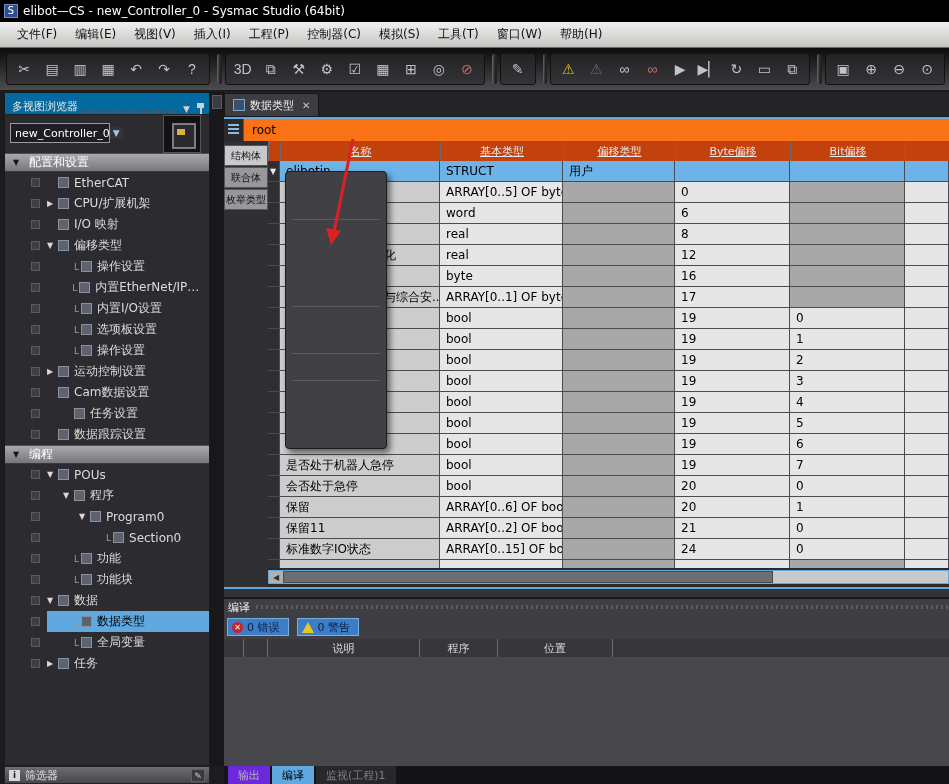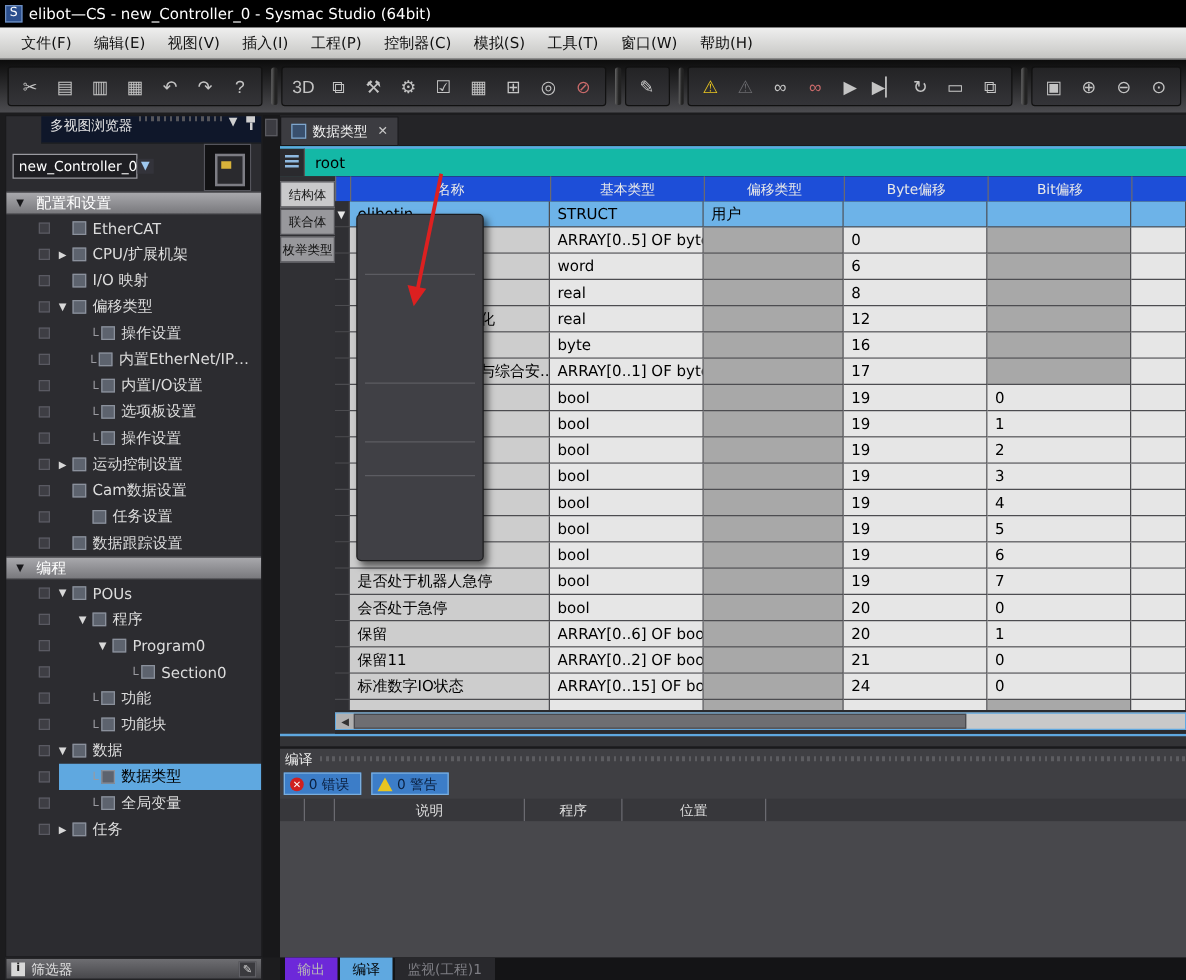--- a/index.html
+++ b/index.html
@@ -23,22 +23,22 @@
   .toolbar { position:absolute; left:0; top:48px; width:949px; height:42px;
     background:linear-gradient(#0c0c0c,#2e2e30 55%,#4c4c50); display:flex; align-items:center; padding-left:6px; }
   .tb-group { display:flex; align-items:center; background:linear-gradient(#232325,#343438);
     border:1px solid #111; border-radius:3px; padding:2px 3px; margin-right:4px; }
   .tb-sep { width:5px; height:30px; margin:0 3px; background:linear-gradient(90deg,#666,#222 60%); border-radius:2px; }
   .tb-btn { width:28px; height:26px; display:flex; align-items:center; justify-content:center;
     color:#c4c4c4; font-size:14px; background:transparent; border:none; }
 
   
   .sidebar { position:absolute; left:4px; top:92px; width:206px; bottom:18px; background:#2c2c30; border:1px solid #1a1a1c; }
-  .sb-header { height:22px; display:flex; align-items:flex-start; padding:0 4px 0 7px; color:#e6e6e6; font-size:11px;
-    background:#0f172a; border-bottom:1px solid #222;margin-left:28px; }
+  .sb-header { height:22px; display:flex; align-items:flex-end; padding:0 4px 0 7px; color:#e6e6e6; font-size:11px;
+    background:#0369a1; border-bottom:1px solid #222; }
   .sb-header .leader { flex:1; height:4px; margin:0 5px;
     background:repeating-linear-gradient(90deg,#55555a 0 2px,transparent 2px 5px); }
   .sb-caret { color:#cfcfcf; font-size:9px; margin-right:6px; }
   .pin { width:9px; height:11px; position:relative; }
   .pin::before { content:""; position:absolute; left:1px; top:0; width:7px; height:5px; background:#cfcfcf; }
   .pin::after { content:""; position:absolute; left:4px; top:5px; width:1.5px; height:6px; background:#cfcfcf; }
   .ctrl-row { position:relative; height:38px; }
   .ctrl-select { position:absolute; left:5px; top:8px; width:100px; height:20px; background:#1e1e22;
     border:1px solid #9a9aa0; color:#fff; font-size:11px; display:flex; align-items:center; padding:0 4px; }
   .ctrl-select .dd { margin-left:auto; color:#9ec7ee; font-size:9px; background:#33333a; padding:1px 3px; }
@@ -73,35 +73,35 @@
   .vstrip { position:absolute; left:210px; top:92px; width:14px; bottom:18px; background:#18181a; }
   .vstrip .knob { position:absolute; left:2px; top:3px; width:10px; height:14px; background:#3c3c42; border:1px solid #5a5a60; }
 
   
   .main { position:absolute; left:224px; top:92px; right:0; bottom:18px; background:#333336; }
   .tabbar { position:absolute; left:0; top:0; right:0; height:25px; background:#242427; border-bottom:1px solid #1a1a1c; }
   .tab { position:absolute; left:0; top:1px; height:24px; background:#3c3c41; border:1px solid #17171a;
     display:flex; align-items:center; padding:0 8px; color:#f0f0f0; font-size:11px; }
   .tab-ic { width:12px; height:12px; background:#39506e; border:1px solid #7fa6cc; margin-right:5px; }
   .tab-x { margin-left:8px; color:#c8c8c8; font-size:10px; }
-  .rootbar { position:absolute; left:0; top:25px; right:0; height:24px; background:#14b8a6; border-top:2px solid #5fa8e0;
+  .rootbar { position:absolute; left:0; top:25px; right:0; height:24px; background:#f97316; border-top:2px solid #5fa8e0;
     display:flex; align-items:center; }
   .root-ic { width:20px; height:22px; background:#2a2a2e; border-right:1px solid #555; flex:none; position:relative; }
   .root-ic::before { content:""; position:absolute; left:4px; top:5px; width:11px; height:2px; background:#8fb9e0;
     box-shadow:0 4px 0 #8fb9e0, 0 8px 0 #8fb9e0; }
   .root-text { color:#000; font-size:12px; padding-left:8px; }
 
   .content { position:absolute; left:0; top:49px; right:0; height:448px; background:#303034; border-bottom:2px solid #5fa8e0; }
   .side-tabs { position:absolute; left:0; top:4px; width:44px; }
   .side-tab { height:21px; margin-bottom:1px; background:#98989c; color:#111; font-size:10px;
     display:flex; align-items:center; justify-content:center; white-space:nowrap; border:1px solid #55555a; }
   .side-tab.active { background:#c9c9cb; }
 
   .dtable { position:absolute; left:44px; top:0; width:681px; height:446px; overflow:hidden; background:#2a2a2d; }
-  .thead { display:flex; height:20px; background:#1d4ed8; color:#e8e8e8; font-size:11px; }
+  .thead { display:flex; height:20px; background:#c2410c; color:#e8e8e8; font-size:11px;text-decoration:underline; }
   .thead span { display:flex; align-items:center; justify-content:center; border-left:1px solid #6a6a70; }
   .trows { height:407px; overflow:hidden; }
   .trow { display:flex; height:21px; }
   .trow span { border-right:1px solid #4c4c50; border-bottom:1px solid #4c4c50; font-size:12px; color:#000;
     display:flex; align-items:center; padding-left:6px; overflow:hidden; white-space:nowrap; }
   .c0 { width:12px; background:#2f2f33; padding-left:2px !important; color:#e8e8e8 !important; font-size:8px !important; }
   .c1 { width:160px; background:#cdcdcd; }
   .c2 { width:123px; background:#e6e6e6; }
   .c3 { width:112px; background:#a8a8a8; }
   .c4 { width:115px; background:#e6e6e6; }

